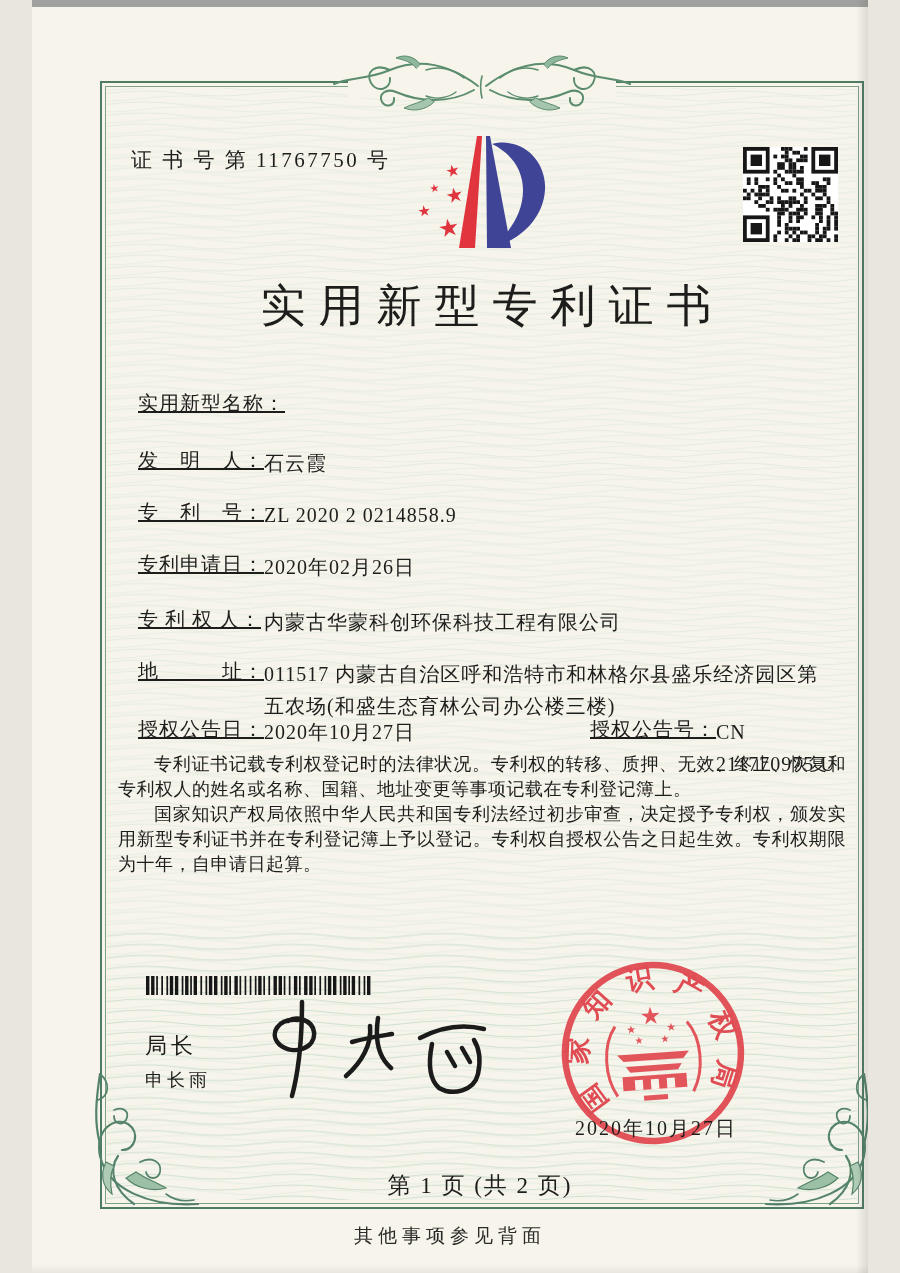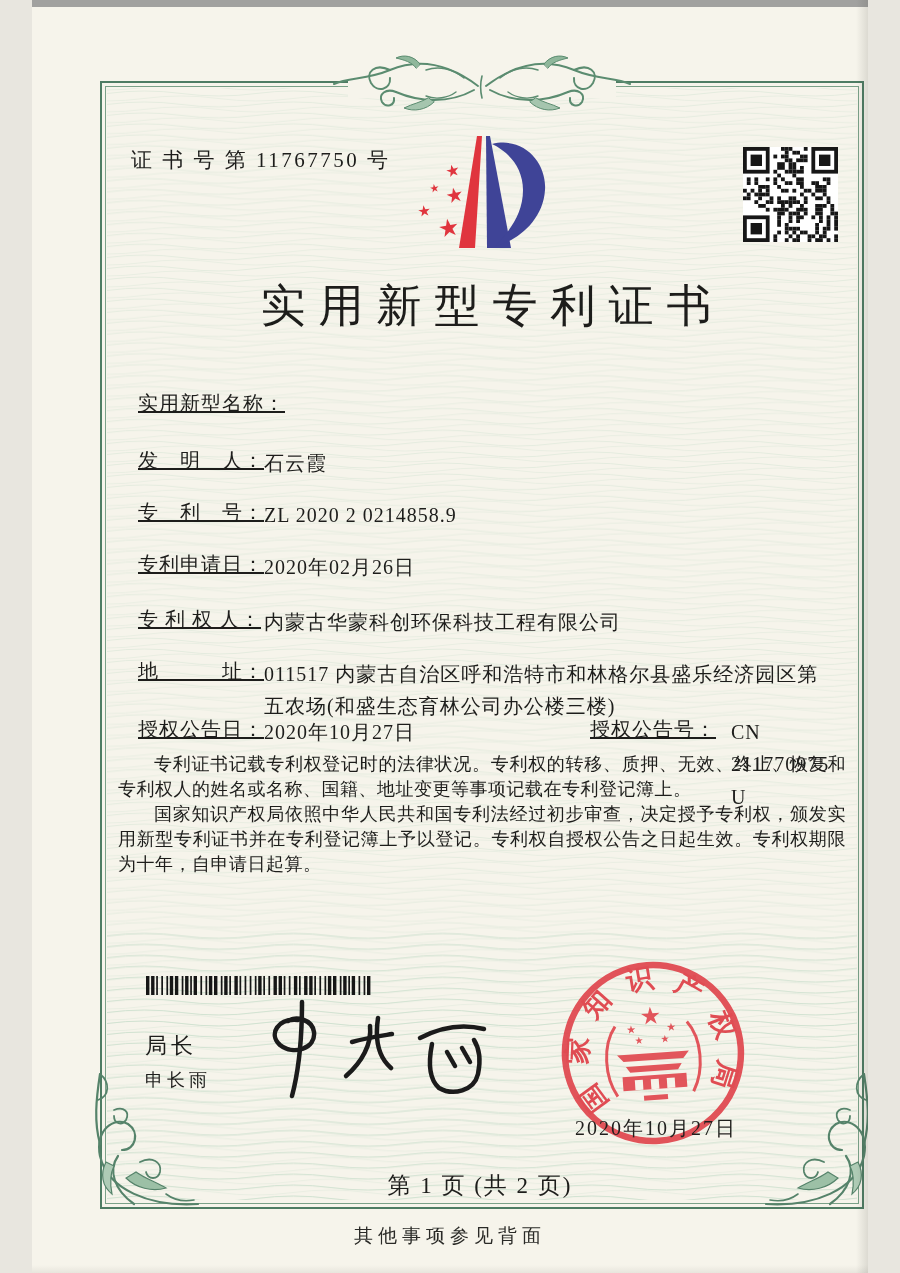--- a/index.html
+++ b/index.html
@@ -19,21 +19,21 @@
   .corner.br{left:730px;top:1066px;transform:scaleX(-1);}
   .cert-no{position:absolute;left:99px;top:146px;font-size:21px;letter-spacing:2.5px;}
   .logo{position:absolute;left:362px;top:130px;width:175px;height:128px;}
   .qr{position:absolute;left:711px;top:147px;width:95px;height:95px;}
   .title{position:absolute;top:276px;left:0;width:100%;margin:0;text-align:center;
         font-size:45px;font-weight:normal;letter-spacing:13px;text-indent:13px;padding-left:36px;}
   .frow{position:absolute;left:106px;font-size:20px;display:flex;letter-spacing:1px;}
   .flabel{flex:0 0 126px;white-space:nowrap;text-decoration:underline;}
   .fvalue{line-height:1.62;}
   .fvalue.addr{width:565px;}
-  .grant-right{position:absolute;left:452px;top:0;display:flex;gap:15px;}
+  .grant-right{position:absolute;left:452px;top:0;display:flex;}
   .grant-right .flabel{flex:0 0 118px;}
   .paras{position:absolute;left:86px;top:752px;width:728px;font-size:18px;line-height:25px;text-align:justify;}
   .paras p{margin:0;text-indent:2em;letter-spacing:.5px;}
   .barcode{position:absolute;left:114px;top:976px;width:228px;height:19px;}
   .director-title{position:absolute;left:113px;top:1031px;font-size:22px;letter-spacing:4px;}
   .director-name{position:absolute;left:113px;top:1068px;font-size:18px;letter-spacing:4px;text-align:right;}
   .signature{position:absolute;left:216px;top:990px;width:258px;height:120px;}
   .seal{position:absolute;left:521px;top:956px;width:200px;height:200px;opacity:.93;}
   .seal-date{position:absolute;left:543px;top:1115px;font-size:20px;letter-spacing:2px;color:#201f1d;}
   .page-footer{position:absolute;left:68px;top:1170px;width:760px;text-align:center;font-size:23px;letter-spacing:2px;}

